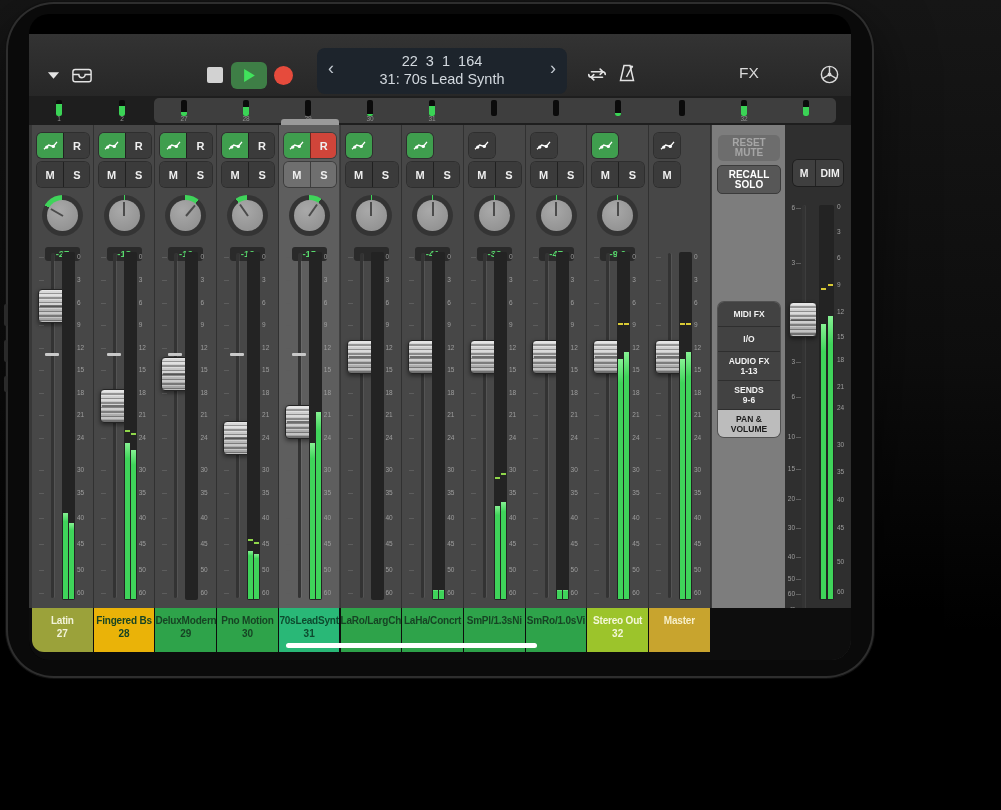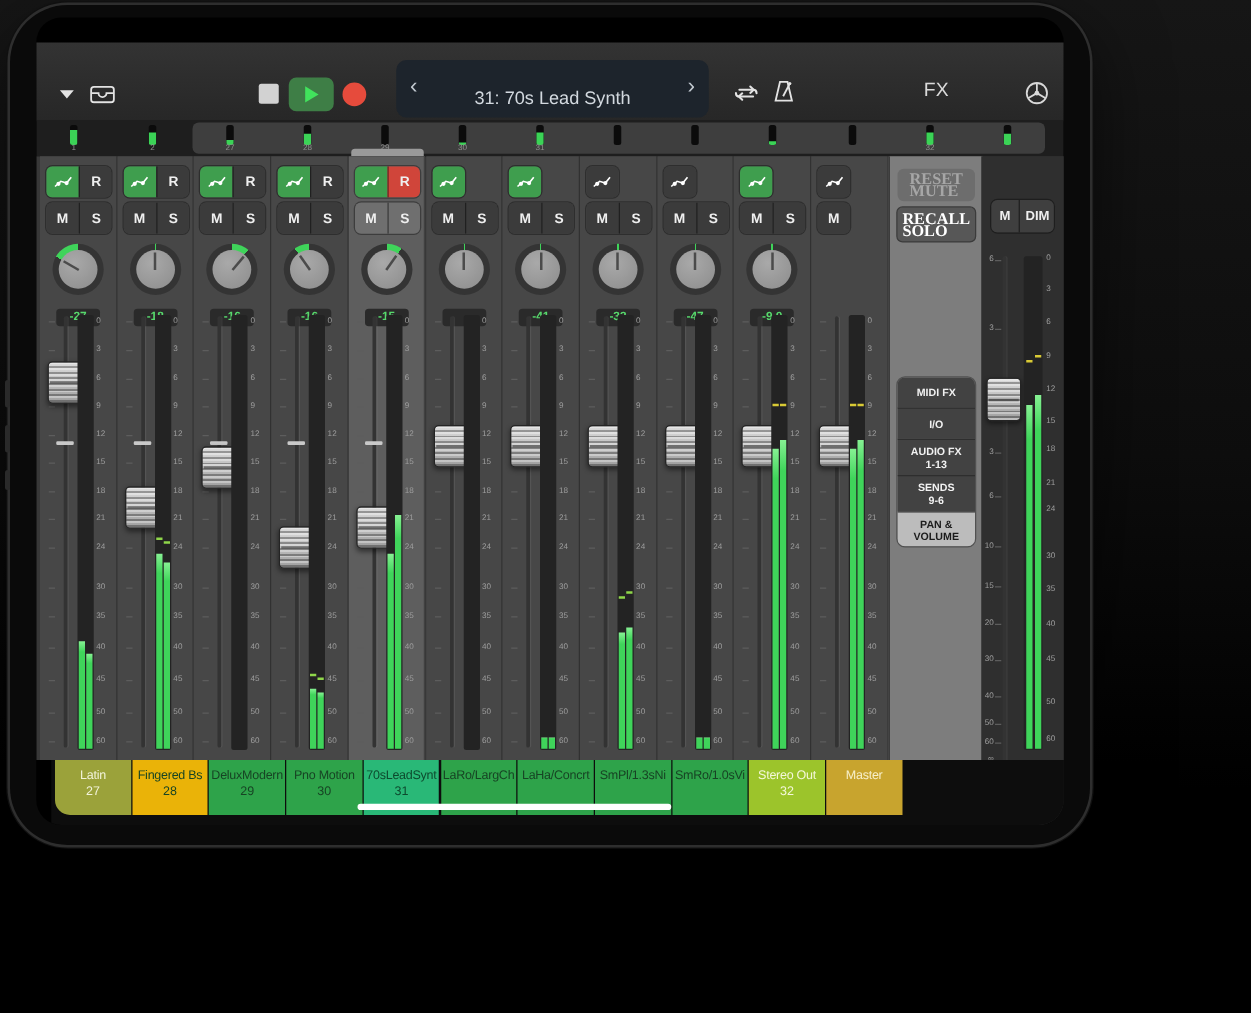--- a/index.html
+++ b/index.html
@@ -74,37 +74,37 @@
     box-shadow:0 2px 4px rgba(0,0,0,.45);}
   .fhandle::after{content:"";position:absolute;left:1px;right:1px;top:50%;height:2px;margin-top:-1px;background:rgba(45,45,45,.55);}
   .meter{position:absolute;width:13px;background:#232323;border-radius:2px;}
   .mbar{position:absolute;bottom:1px;width:5px;background:linear-gradient(180deg,#86f193 0%,#3fd45a 10%);}
   .mpeak{position:absolute;width:5px;height:2px;}
   .slabel{position:absolute;font-size:6.5px;line-height:8px;color:#9e9e9e;}
   .stick{position:absolute;width:5px;height:1px;background:#5d5d5d;}
 
   
   .rpanel{position:absolute;left:682px;top:111px;width:74px;height:535px;background:#7d7d7d;border-left:1px solid #3c3c3c;}
-  .panelbtn{position:absolute;left:6px;width:62px;border-radius:5px;font-size:13px;font-weight:700;text-align:left;
-    white-space:pre-line;display:flex;align-items:center;justify-content:center;line-height:10px;font-family:Liberation Serif, serif;}
+  .panelbtn{position:absolute;left:6px;width:62px;border-radius:5px;font-size:10px;font-weight:700;text-align:center;
+    white-space:pre-line;display:flex;align-items:center;justify-content:center;line-height:10px;}
   .resetmute{top:10px;height:26px;color:#a6a6a6;background:rgba(0,0,0,.12);}
   .recallsolo{top:40px;height:27px;background:#575757;color:#fff;border:1px solid #3b3b3b;margin-left:-1px;}
   .views{position:absolute;left:6px;top:177px;width:62px;border-radius:6px;overflow:hidden;box-shadow:0 0 0 1px rgba(0,0,0,.35);}
   .viewbtn{width:62px;background:#424242;color:#f1f1f1;font-size:8.5px;font-weight:700;white-space:pre-line;
     display:flex;align-items:center;justify-content:center;text-align:center;line-height:10px;border-top:1px solid #2e2e2e;}
   .viewbtn:first-child{border-top:none;}
   .viewbtn.sel{background:#bcbcbc;color:#1c1c1c;}
 
   
   .mstrip{position:absolute;left:756px;top:111px;width:66px;height:535px;background:#2f2f2f;}
   .mstrip .cell{background:#3f3f3f;font-size:10.5px;}
   .mtxt{position:absolute;left:0;width:66px;text-align:center;color:#a3a3a3;font-size:10.5px;}
 
   
-  .labels{position:absolute;left:12px;top:594px;width:822px;height:52px;background:#0d0d0d;}
+  .labels{position:absolute;left:0;top:594px;width:822px;height:52px;background:#0d0d0d;font-weight:bold;}
   .tlabel{position:absolute;top:0;height:44px;text-align:center;}
   .tlabel .l1{margin-top:6px;font-size:10px;line-height:13px;letter-spacing:-0.2px;}
   .tlabel .l2{font-size:10px;line-height:13px;}
   .scrollbar{position:absolute;left:257px;top:629px;width:251px;height:5px;background:#fff;border-radius:2.5px;}
 </style>
 </head>
 <body>
 
 <div class="stage">
   <div class="device">
@@ -129,20 +129,21 @@
         </span>
         <span class="tb-icon stopbtn"></span>
         <span class="tb-icon playbtn">
           <svg width="13" height="15" viewBox="0 0 12 14">
               <path d="M1 1 L11 7 L1 13 Z" fill="#41e35c"></path>
             </svg>
         </span>
         <span class="tb-icon recbtn"></span>
         <div class="lcd">
           <span class="chev" style="left:4px;">‹</span>
+          <div class="l1">22  3  1  164</div>
           <div class="l2">31: 70s Lead Synth</div>
           <span class="chev" style="right:4px;">›</span>
         </div>
         <span class="tb-icon" style="left:556px;top:30px;width:24px;height:20px;">
           <svg width="22" height="17" viewBox="0 0 24 18" fill="none" stroke="#e3e3e3" stroke-width="1.8" stroke-linecap="round" stroke-linejoin="round">
               <path d="M6 6 H18 C20.2 6 21 7.2 21 9"></path>
               <path d="M15.5 3.2 L18.5 6 L15.5 8.8"></path>
               <path d="M18 12 H6 C3.8 12 3 10.8 3 9"></path>
               <path d="M8.5 9.2 L5.5 12 L8.5 14.8"></path>
             </svg>

